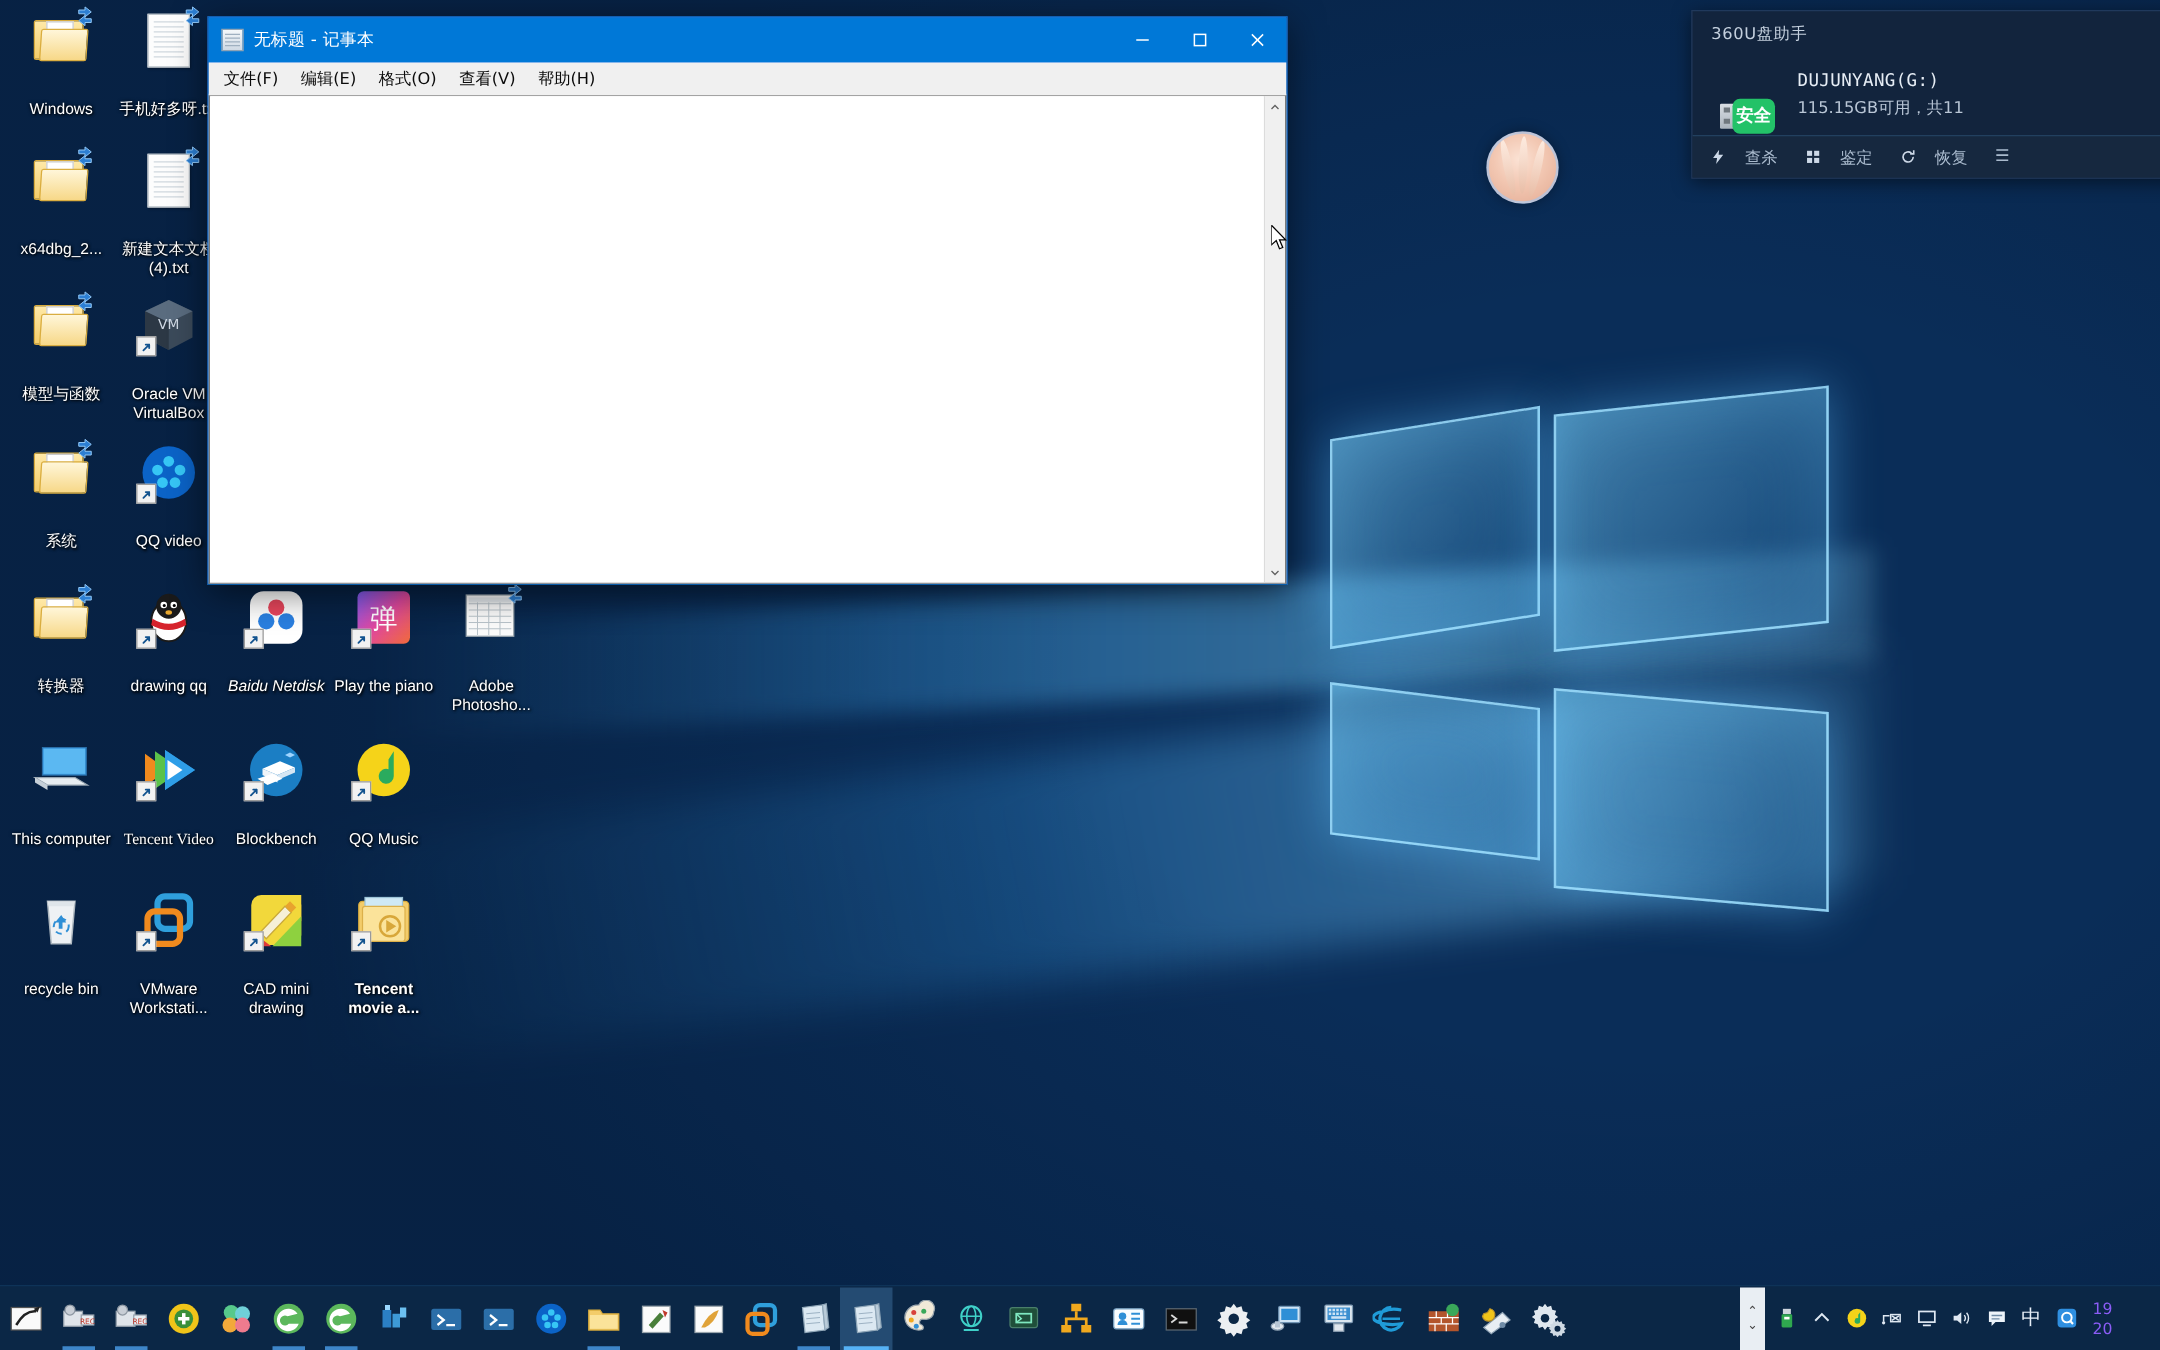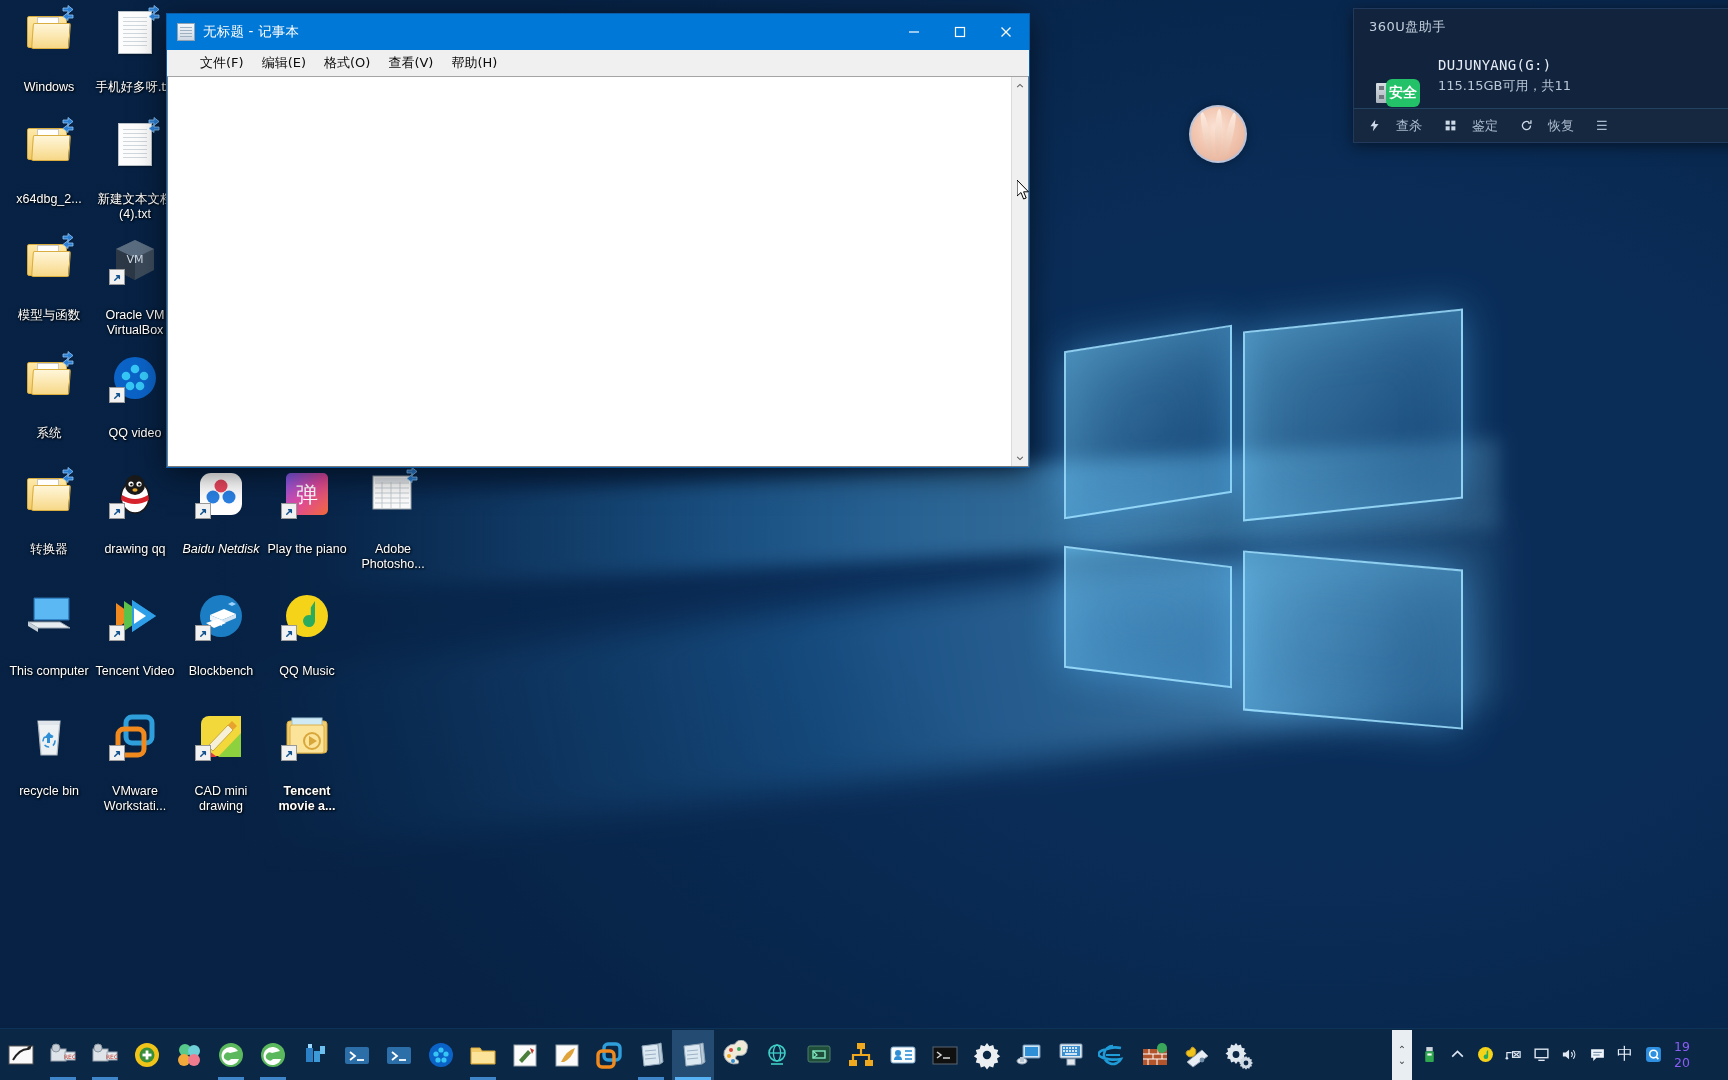--- a/index.html
+++ b/index.html
@@ -155,21 +155,21 @@
   }
   #np-title .spacer{flex:1;}
   .winbtn {
     width:46px; height:36px;
     display:flex;align-items:center;justify-content:center;
     color:#fff; font-size:14px;
   }
   .winbtn svg{width:12px;height:12px;}
   #np-menu {
     height:26px; background:#f0f0f0;
-    display:flex; align-items:center; padding-left:24px;
+    display:flex; align-items:center; padding-left:3px;
     flex:0 0 26px;
     border-bottom:1px solid #f0f0f0;
   }
   #np-menu .mi {
     font-size:13px; color:#0b0b0b; padding:3px 9px;
     font-family:"DejaVu Sans","Liberation Sans",sans-serif;
   }
   #np-body {
     flex:1; display:flex; background:#fff;
     border:1px solid #7a7a7a; border-top-color:#a3a3a3;
@@ -519,21 +519,21 @@
         <div class="glyph">
           <svg width="46" height="42" viewBox="0 0 46 42">
             <polygon points="8,3 43,3 43,25 8,25" fill="#3da0e8" stroke="#2a6ea8"></polygon>
             <polygon points="9,4 42,4 42,24 9,24" fill="#5bb8f2"></polygon>
             <polygon points="2,27 34,27 44,33 12,33" fill="#e8edf1" stroke="#9aa7b2"></polygon>
             <polygon points="2,27 2,31 12,37 12,33" fill="#c7d0d8"></polygon>
           </svg>
         </div>
         <div class="lbl">This computer</div>
       </div>
-      <div class="dicon" style="left: 92px; top: 592px;">
+      <div class="dicon" style="left: 92px; top: 592px; font-family: Liberation Serif, serif;">
         <div class="glyph">
           <svg width="46" height="46" viewBox="0 0 46 46">
             <path d="M4 10 L4 36 L22 23 Z" fill="#f08a1e"></path>
             <path d="M12 8 L12 38 L34 23 Z" fill="#5bc24a"></path>
             <path d="M20 7 L20 39 L44 23 Z" fill="#2e9ee8"></path>
             <path d="M20 7 L20 39 L44 23 Z" fill="#2e9ee8" opacity="0.85"></path>
             <polygon points="22,15 22,31 34,23" fill="#fff"></polygon>
           </svg>
           <span class="shortcut">
             <svg viewBox="0 0 12 12">

